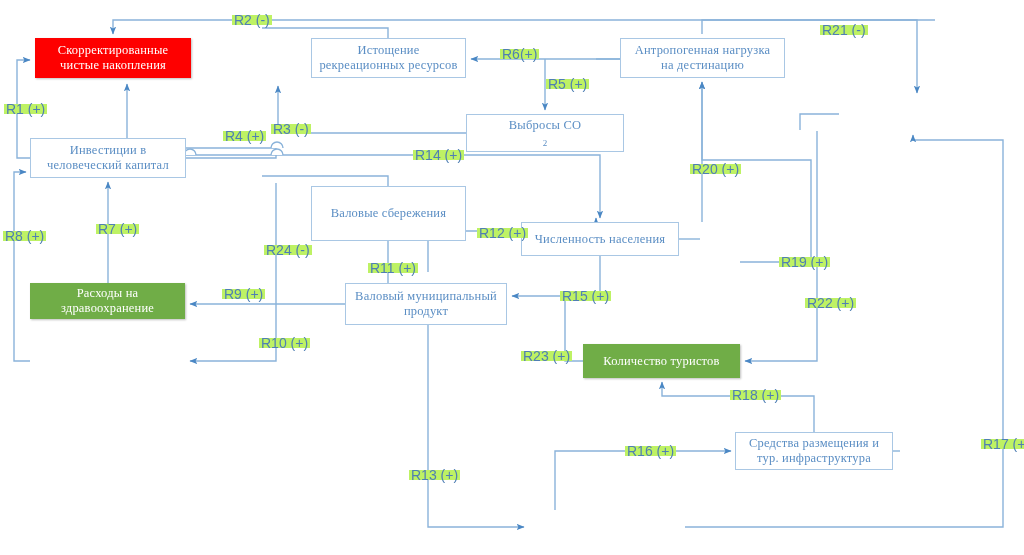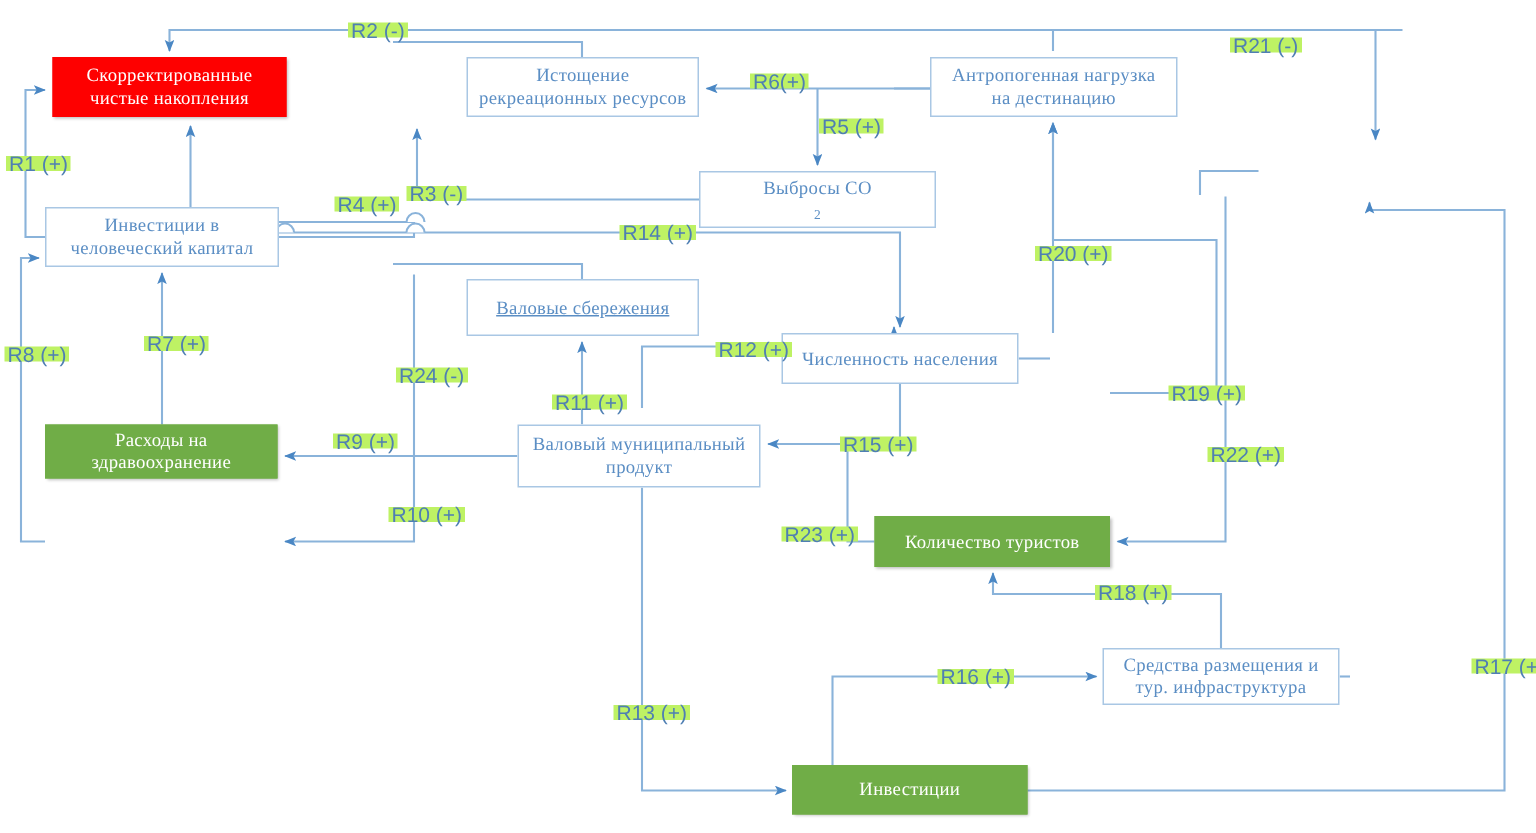--- a/index.html
+++ b/index.html
@@ -156,21 +156,21 @@
   </div>
 
   <div class="node white" style="left:620px;top:38px;width:165px;height:40px;">
     <span>
       <span>Антропогенная нагрузка</span>
       <span>на дестинацию</span>
     </span>
   </div>
 
 
-  <div class="node white" style="left:311px;top:186px;width:155px;height:38px;text-decoration:underline;">
+  <div class="node white" style="left:311px;top:186px;width:155px;height:55px;">
     <span>Валовые сбережения</span>
   </div>
 
   <div class="node white" style="left:521px;top:222px;width:158px;height:34px;">
     <span>Численность населения</span>
   </div>
 
   <div class="node white" style="left:345px;top:283px;width:162px;height:42px;">
     <span>
       <span>Валовый муниципальный</span>
@@ -190,23 +190,20 @@
     <span>Количество туристов</span>
   </div>
 
   <div class="node white" style="left:735px;top:432px;width:158px;height:38px;">
     <span>
       <span>Средства размещения и</span>
       <span>тур. инфраструктура</span>
     </span>
   </div>
 
-  <div class="node green" style="left:528px;top:510px;width:157px;height:33px;">
-    <span>Инвестиции</span>
-  </div>
 
   <div class="elabel" style="left:4px;top:104px;">R1 (+)</div>
   <div class="elabel" style="left:232px;top:15px;">R2 (-)</div>
   <div class="elabel" style="left:271px;top:124px;">R3 (-)</div>
   <div class="elabel" style="left:223px;top:131px;">R4 (+)</div>
   <div class="elabel" style="left:546px;top:79px;">R5 (+)</div>
   <div class="elabel" style="left:500px;top:49px;">R6(+)</div>
   <div class="elabel" style="left:96px;top:224px;">R7 (+)</div>
   <div class="elabel" style="left:3px;top:231px;">R8 (+)</div>
   <div class="elabel" style="left:222px;top:289px;">R9 (+)</div>

